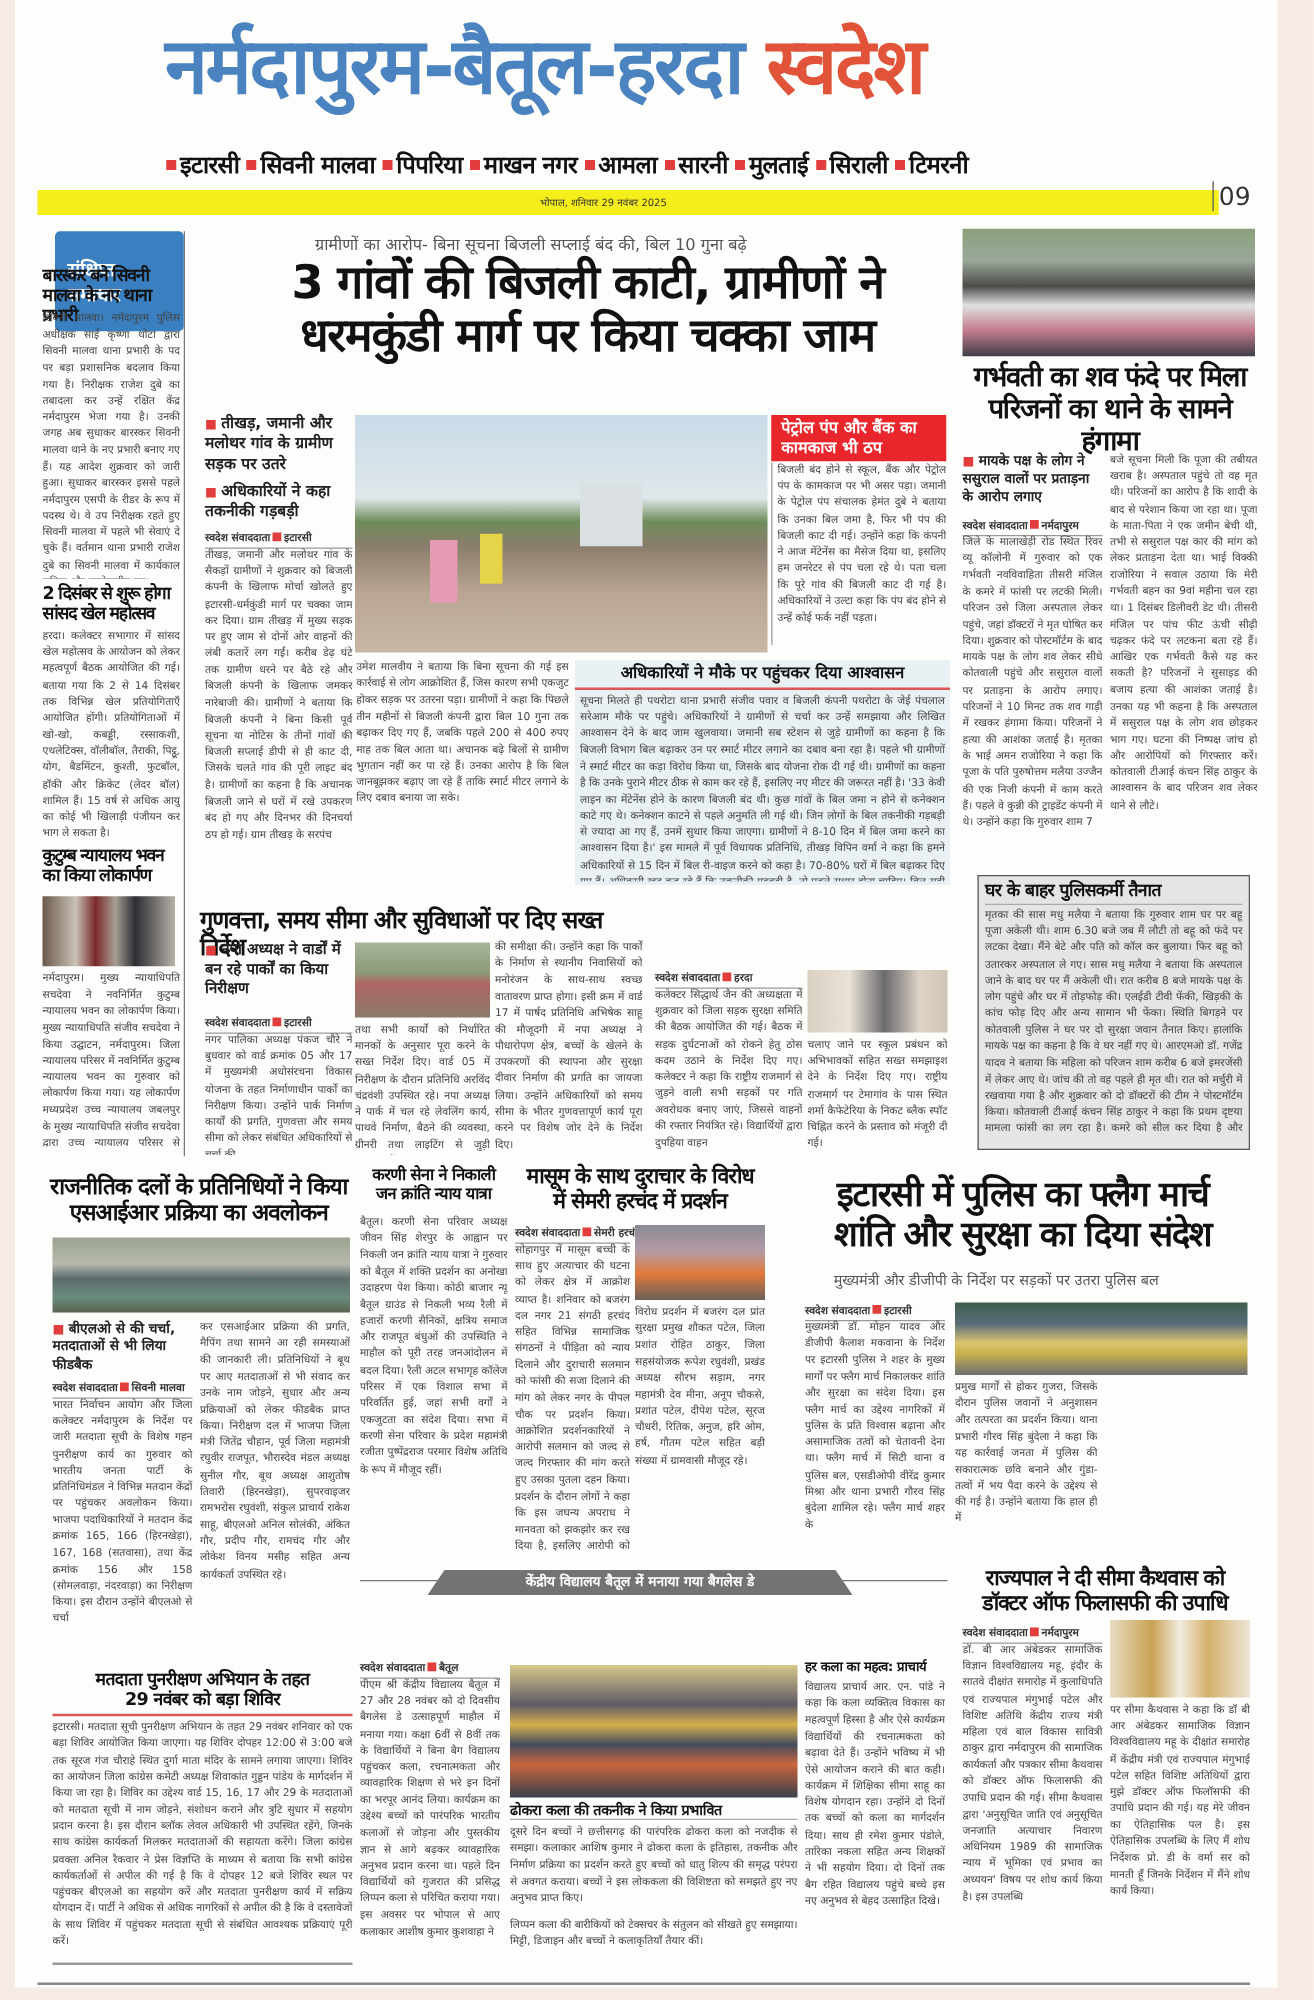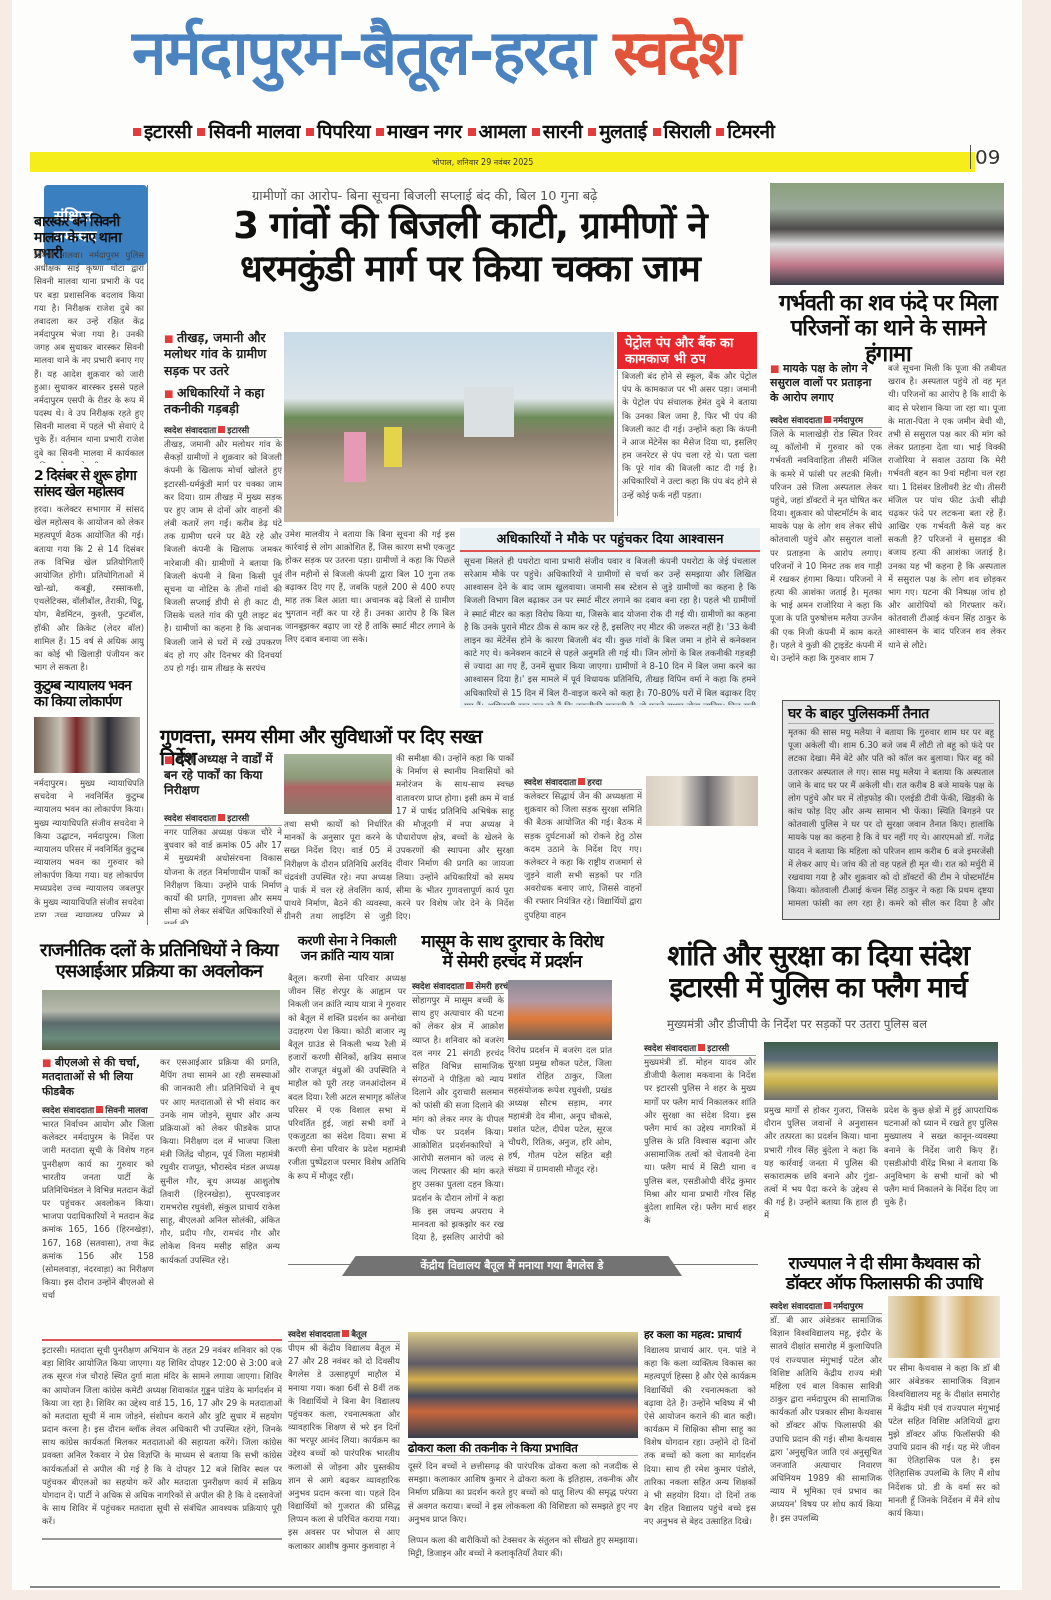--- a/index.html
+++ b/index.html
@@ -111,20 +111,21 @@
   <div class="abs body" style="left:152px; top:826px; width:118px; height:98px;">नगर पालिका अध्यक्ष पंकज चौरे ने बुधवार को वार्ड क्रमांक 05 और 17 में मुख्यमंत्री अधोसंरचना विकास योजना के तहत निर्माणाधीन पार्कों का निरीक्षण किया। उन्होंने पार्क निर्माण कार्यों की प्रगति, गुणवत्ता और समय सीमा को लेकर संबंधित अधिकारियों से चर्चा की</div>
   <div class="abs photo" style="left:272px; top:754px; width:108px; height:60px; background:linear-gradient(180deg,#a6b59a 0%,#8c9a79 40%,#b06565 55%,#8a7a6a 100%);"></div>
   <div class="abs body" style="left:272px; top:818px; width:108px; height:106px;">तथा सभी कार्यों को निर्धारित मानकों के अनुसार पूरा करने के सख्त निर्देश दिए। वार्ड 05 में निरीक्षण के दौरान प्रतिनिधि अरविंद चंद्रवंशी उपस्थित रहे। नपा अध्यक्ष ने पार्क में चल रहे लेवलिंग कार्य, पाथवे निर्माण, बैठने की व्यवस्था, ग्रीनरी तथा लाइटिंग से जुड़ी व्यवस्थाओं</div>
   <div class="abs body" style="left:384px; top:752px; width:118px; height:172px;">की समीक्षा की। उन्होंने कहा कि पार्कों के निर्माण से स्थानीय निवासियों को मनोरंजन के साथ-साथ स्वच्छ वातावरण प्राप्त होगा। इसी क्रम में वार्ड 17 में पार्षद प्रतिनिधि अभिषेक साहू की मौजूदगी में नपा अध्यक्ष ने पौधारोपण क्षेत्र, बच्चों के खेलने के उपकरणों की स्थापना और सुरक्षा दीवार निर्माण की प्रगति का जायजा लिया। उन्होंने अधिकारियों को समय सीमा के भीतर गुणवत्तापूर्ण कार्य पूरा करने पर विशेष जोर देने के निर्देश दिए।</div>
 
   <div class="abs byline" style="left:512px; top:776px; width:118px;">
     <span>स्वदेश संवाददाता</span><span class="sq"></span><span>हरदा</span>
   </div>
   <div class="abs body" style="left:512px; top:790px; width:118px; height:134px;">कलेक्टर सिद्धार्थ जैन की अध्यक्षता में शुक्रवार को जिला सड़क सुरक्षा समिति की बैठक आयोजित की गई। बैठक में सड़क दुर्घटनाओं को रोकने हेतु ठोस कदम उठाने के निर्देश दिए गए। कलेक्टर ने कहा कि राष्ट्रीय राजमार्ग से जुड़ने वाली सभी सड़कों पर गति अवरोधक बनाए जाएं, जिससे वाहनों की रफ्तार नियंत्रित रहे। विद्यार्थियों द्वारा दुपहिया वाहन</div>
   <div class="abs photo" style="left:634px; top:776px; width:112px; height:50px; background:linear-gradient(90deg,#d9d0c2 0%,#e9e2d6 30%,#6c6a6e 55%,#ddd3c6 80%,#cfc4b5 100%);"></div>
+  <div class="abs body" style="left:634px; top:830px; width:112px; height:94px;">चलाए जाने पर स्कूल प्रबंधन को अभिभावकों सहित सख्त समझाइश देने के निर्देश दिए गए। राष्ट्रीय राजमार्ग पर टेमागांव के पास स्थित शर्मा कैफेटेरिया के निकट ब्लैक स्पॉट चिह्नित करने के प्रस्ताव को मंजूरी दी गई।</div>
 
   <div class="abs hl" style="left:22px; top:940px; width:250px; font-size:18px; text-align:center; letter-spacing:-0.8px;">
     <div>राजनीतिक दलों के प्रतिनिधियों ने किया</div>
     <div>एसआईआर प्रक्रिया का अवलोकन</div>
   </div>
   <div class="abs photo" style="left:30px; top:990px; width:238px; height:60px; background:linear-gradient(180deg,#9aa48f 0%,#b7b9ad 35%,#5b6b6c 55%,#6a8c7c 80%,#59634e 100%);"></div>
   <div class="abs bullet" style="left:30px; top:1056px; width:112px; font-size:11px;">बीएलओ से की चर्चा, मतदाताओं से भी लिया फीडबैक</div>
   <div class="abs byline" style="left:30px; top:1104px; width:112px;">
     <span>स्वदेश संवाददाता</span><span class="sq"></span><span>सिवनी मालवा</span>
   </div>
@@ -142,33 +143,36 @@
     <div>में सेमरी हरचंद में प्रदर्शन</div>
   </div>
   <div class="abs byline" style="left:400px; top:980px; width:92px;">
     <span>स्वदेश संवाददाता</span><span class="sq"></span><span>सेमरी हरचंद</span>
   </div>
   <div class="abs body" style="left:400px; top:994px; width:92px; height:248px;">सोहागपुर में मासूम बच्ची के साथ हुए अत्याचार की घटना को लेकर क्षेत्र में आक्रोश व्याप्त है। शनिवार को बजरंग दल नगर 21 संगठी हरचंद सहित विभिन्न सामाजिक संगठनों ने पीड़िता को न्याय दिलाने और दुराचारी सलमान को फांसी की सजा दिलाने की मांग को लेकर नगर के पीपल चौक पर प्रदर्शन किया। आक्रोशित प्रदर्शनकारियों ने आरोपी सलमान को जल्द से जल्द गिरफ्तार की मांग करते हुए उसका पुतला दहन किया। प्रदर्शन के दौरान लोगों ने कहा कि इस जघन्य अपराध ने मानवता को झकझोर कर रख दिया है, इसलिए आरोपी को कठोरतम सजा मिलनी चाहिए।</div>
   <div class="abs photo" style="left:496px; top:980px; width:104px; height:60px; background:linear-gradient(180deg,#8a8a94 0%,#b49aa6 35%,#e07a3b 65%,#6a6058 100%);"></div>
   <div class="abs body" style="left:496px; top:1044px; width:104px; height:198px;">विरोध प्रदर्शन में बजरंग दल प्रांत सुरक्षा प्रमुख शौकत पटेल, जिला प्रशांत रोहित ठाकुर, जिला सहसंयोजक रूपेश रघुवंशी, प्रखंड अध्यक्ष सौरभ सड़ाम, नगर महामंत्री देव मीना, अनूप चौकसे, प्रशांत पटेल, दीपेश पटेल, सूरज चौधरी, रितिक, अनुज, हरि ओम, हर्ष, गौतम पटेल सहित बड़ी संख्या में ग्रामवासी मौजूद रहे।</div>
 
   <div class="abs hl" style="left:606px; top:940px; width:400px; font-size:28px; text-align:center; letter-spacing:-1.2px;">
+    <div>इटारसी में पुलिस का फ्लैग मार्च</div>
     <div>शांति और सुरक्षा का दिया संदेश</div>
-    <div>इटारसी में पुलिस का फ्लैग मार्च</div>
   </div>
   <div class="abs kicker" style="left:655px; top:1016px; font-size:11.5px;">मुख्यमंत्री और डीजीपी के निर्देश पर सड़कों पर उतरा पुलिस बल</div>
   <div class="abs byline" style="left:632px; top:1042px; width:112px;">
     <span>स्वदेश संवाददाता</span><span class="sq"></span><span>इटारसी</span>
   </div>
   <div class="abs body" style="left:632px; top:1056px; width:112px; height:186px;">मुख्यमंत्री डॉ. मोहन यादव और डीजीपी कैलाश मकवाना के निर्देश पर इटारसी पुलिस ने शहर के मुख्य मार्गों पर फ्लैग मार्च निकालकर शांति और सुरक्षा का संदेश दिया। इस फ्लैग मार्च का उद्देश्य नागरिकों में पुलिस के प्रति विश्वास बढ़ाना और असामाजिक तत्वों को चेतावनी देना था। फ्लैग मार्च में सिटी थाना व पुलिस बल, एसडीओपी वीरेंद्र कुमार मिश्रा और थाना प्रभारी गौरव सिंह बुंदेला शामिल रहे। फ्लैग मार्च शहर के</div>
   <div class="abs photo" style="left:752px; top:1042px; width:234px; height:58px; background:linear-gradient(180deg,#3f5e4d 0%,#5b6d7a 30%,#d9c56f 55%,#c9b24c 70%,#6d6f73 100%);"></div>
   <div class="abs body" style="left:752px; top:1104px; width:114px; height:138px;">प्रमुख मार्गों से होकर गुजरा, जिसके दौरान पुलिस जवानों ने अनुशासन और तत्परता का प्रदर्शन किया। थाना प्रभारी गौरव सिंह बुंदेला ने कहा कि यह कार्रवाई जनता में पुलिस की सकारात्मक छवि बनाने और गुंडा-तत्वों में भय पैदा करने के उद्देश्य से की गई है। उन्होंने बताया कि हाल ही में</div>
-  <div class="abs body" style="left:872px; top:1104px; width:114px; height:138px;">प्रदेश के कुछ क्षेत्रों में हुई आपराधिक घटनाओं को ध्यान में रखते हुए पुलिस मुख्यालय ने सख्त कानून-व्यवस्था बनाने के निर्देश जारी किए हैं। एसडीओपी वीरेंद्र मिश्रा ने बताया कि अनुविभाग के सभी थानों को भी फ्लैग मार्च निकालने के निर्देश दिए जा चुके हैं।</div>
 
   <div class="abs" style="left:30px; top:1336px; width:240px; height:244px;">
+    <div class="hl" style="font-size:14px; text-align:center; letter-spacing:-0.5px;">
+      <div>मतदाता पुनरीक्षण अभियान के तहत</div>
+      <div>29 नवंबर को बड़ा शिविर</div>
+    </div>
     <div class="hr-red" style="margin:3px 0;"></div>
     <div class="body" style="height:190px;">इटारसी। मतदाता सूची पुनरीक्षण अभियान के तहत 29 नवंबर शनिवार को एक बड़ा शिविर आयोजित किया जाएगा। यह शिविर दोपहर 12:00 से 3:00 बजे तक सूरज गंज चौराहे स्थित दुर्गा माता मंदिर के सामने लगाया जाएगा। शिविर का आयोजन जिला कांग्रेस कमेटी अध्यक्ष शिवाकांत गुड्डन पांडेय के मार्गदर्शन में किया जा रहा है। शिविर का उद्देश्य वार्ड 15, 16, 17 और 29 के मतदाताओं को मतदाता सूची में नाम जोड़ने, संशोधन कराने और त्रुटि सुधार में सहयोग प्रदान करना है। इस दौरान ब्लॉक लेवल अधिकारी भी उपस्थित रहेंगे, जिनके साथ कांग्रेस कार्यकर्ता मिलकर मतदाताओं की सहायता करेंगे। जिला कांग्रेस प्रवक्ता अनिल रैकवार ने प्रेस विज्ञप्ति के माध्यम से बताया कि सभी कांग्रेस कार्यकर्ताओं से अपील की गई है कि वे दोपहर 12 बजे शिविर स्थल पर पहुंचकर बीएलओ का सहयोग करें और मतदाता पुनरीक्षण कार्य में सक्रिय योगदान दें। पार्टी ने अधिक से अधिक नागरिकों से अपील की है कि वे दस्तावेजों के साथ शिविर में पहुंचकर मतदाता सूची से संबंधित आवश्यक प्रक्रियाएं पूरी करें।</div>
     <div class="hr" style="margin-top:4px; background:#999;"></div>
   </div>
 
   <div class="abs hr" style="left:276px; top:1264px; width:470px; height:1px; background:#777;"></div>
   <div class="abs teal-banner" style="left:330px; top:1256px; width:340px; height:20px; clip-path:polygon(4% 0,96% 0,100% 100%,0 100%);">केंद्रीय विद्यालय बैतूल में मनाया गया बैगलेस डे</div>
   <div class="abs byline" style="left:276px; top:1328px; width:112px;">
     <span>स्वदेश संवाददाता</span><span class="sq"></span><span>बैतूल</span>
   </div>

